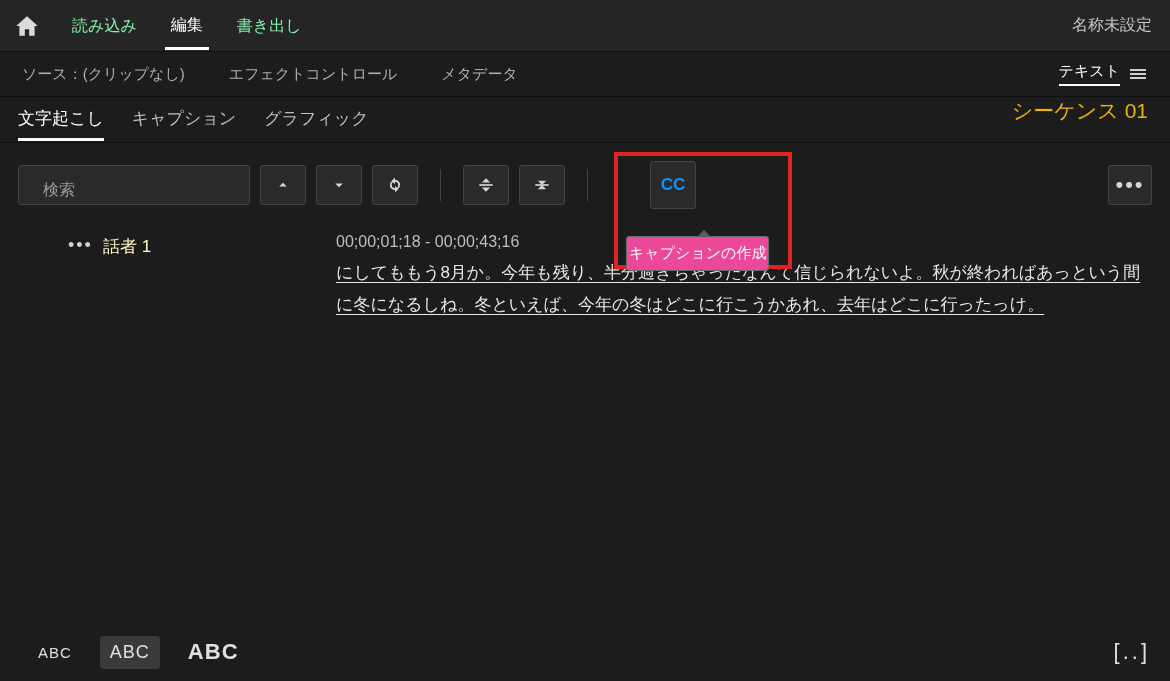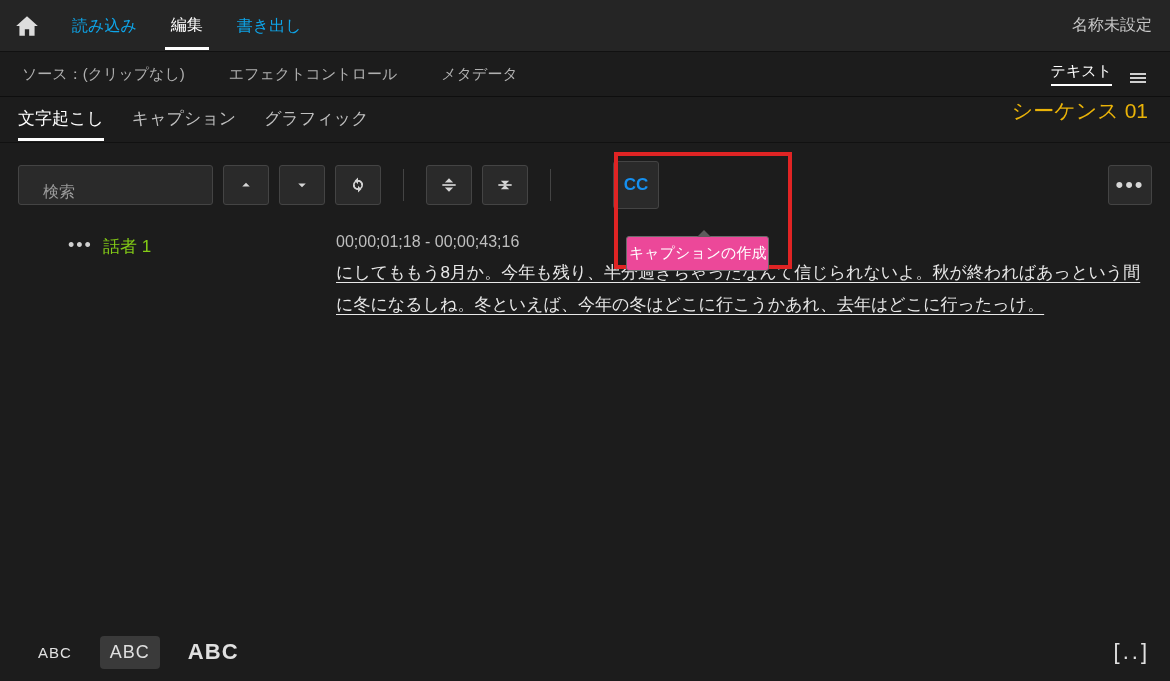--- a/index.html
+++ b/index.html
@@ -24,21 +24,21 @@
     padding: 0 14px;
     border-bottom: 1px solid #111;
   }
   .home-icon {
     width: 26px; height: 26px;
     fill: #dcdcdc;
     margin-right: 26px;
     cursor: pointer;
   }
   .mode-tabs { display: flex; gap: 22px; align-items: center; font-size: 16px; }
-  .mode-tab { color: #0ea5e9; padding: 14px 6px 12px; cursor: pointer; }
+  .mode-tab { color: #86efac; padding: 14px 6px 12px; cursor: pointer; }
   .mode-tab.active { color: #fff; border-bottom: 3px solid #fff; padding-bottom: 11px; }
   .project-name { margin-left: auto; font-size: 16px; color: #c8c8c8; padding-right: 4px; }
 
   
   .panel-tab-row {
     height: 45px;
     display: flex;
     align-items: center;
     gap: 44px;
     padding: 0 24px 0 22px;
@@ -69,28 +69,28 @@
 
   
   .toolbar {
     display: flex;
     align-items: center;
     gap: 10px;
     padding: 18px 18px 14px 18px;
     position: relative;
   }
   .search-wrap {
-    display: flex; align-items: flex-start;
+    display: flex; align-items: flex-end;
     background: #2a2a2a;
     border: 1px solid #444;
     border-radius: 3px;
     height: 40px;
-    width: 195px;
+    width: 232px;
     gap: 8px;
-    padding: 16px 14px;
+    padding: 4px 14px;
   }
   .search-wrap svg { fill: #d6d6d6; }
   .search-wrap input {
     flex:1; background: transparent; border: none; outline: none;
     color: #d0d0d0; font-size: 16px;
   }
   .search-wrap input::placeholder { color: #9a9a9a; }
 
   .tool-btn {
     width: 46px; height: 40px;
@@ -160,21 +160,21 @@
     display: flex;
     gap: 18px;
   }
   .speaker-col {
     width: 300px;
     display:flex; align-items:flex-start; gap:10px;
     padding-top: 2px;
     padding-left: 50px;
   }
   .speaker-dots { color: #d0d0d0; font-size:18px; letter-spacing:2px; cursor:pointer; }
-  .speaker-name { font-size: 17px; color: #84cc16; }
+  .speaker-name { font-size: 17px; color: #fef9c3; }
   .text-col { flex:1; }
   .timecode { font-size: 16px; color: #bfbfbf; margin-bottom: 6px; }
   .trans-text {
     font-size: 17px; color: #e8e8e8; line-height: 32px;
     text-decoration: underline;
     text-decoration-thickness: 1px;
     text-underline-offset: 4px;
   }
 
   
@@ -206,21 +206,21 @@
     <div class="mode-tab active">編集</div>
     <div class="mode-tab">書き出し</div>
   </div>
   <div class="project-name">名称未設定</div>
 </div>
 
 <div class="panel-tab-row">
   <span class="panel-tab">ソース：(クリップなし)</span>
   <span class="panel-tab">エフェクトコントロール</span>
   <span class="panel-tab">メタデータ</span>
-  <span style="margin-left:auto; display:flex; align-items:flex-end; gap:8px;">
+  <span style="margin-left:auto; display:flex; align-items:center; ">
     <span class="panel-tab active">テキスト</span>
     <span class="panel-menu-icon">
       <svg width="16" height="16" viewBox="0 0 16 16">
           <rect y="3" width="16" height="2"></rect>
           <rect y="7" width="16" height="2"></rect>
           <rect y="11" width="16" height="2"></rect>
         </svg>
     </span>
   </span>
 </div>

